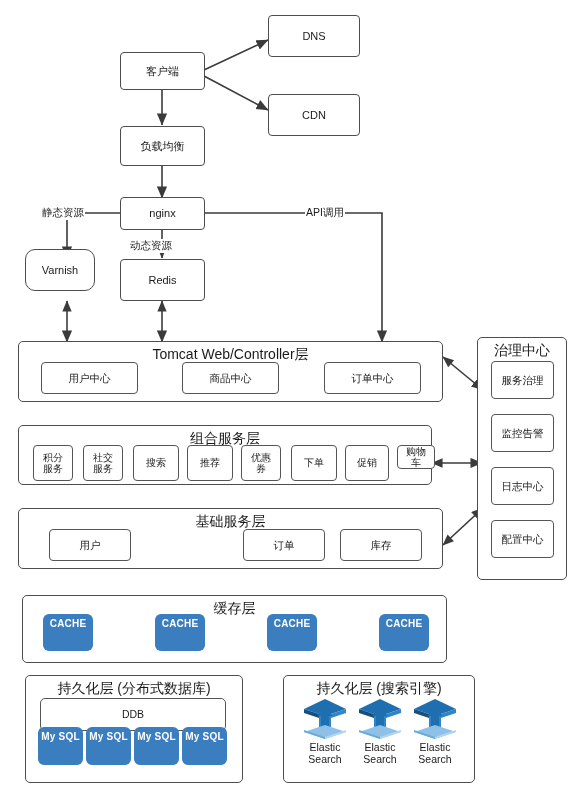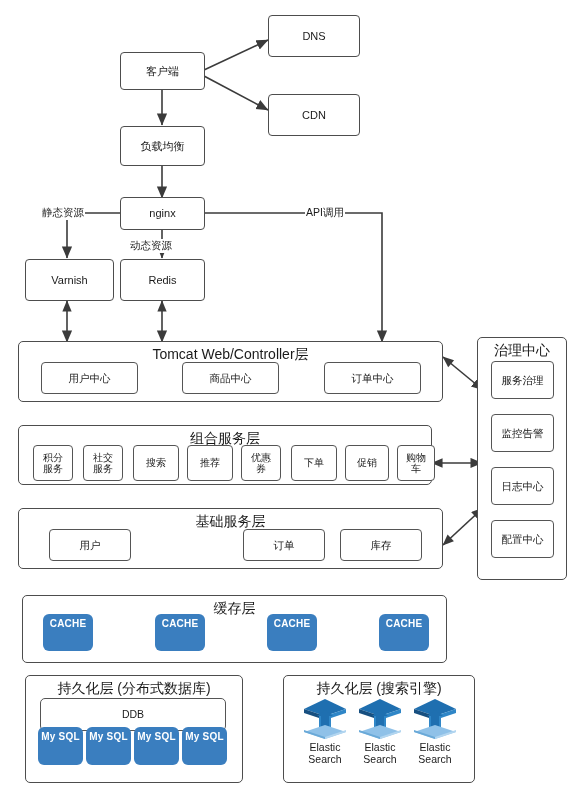--- a/index.html
+++ b/index.html
@@ -165,21 +165,21 @@
   </div>
 
   <div class="node" style="left:120px; top:126px; width:85px; height:40px;">
     <span>负载均衡</span>
   </div>
 
   <div class="node" style="left:120px; top:197px; width:85px; height:33px;">
     <span>nginx</span>
   </div>
 
-  <div class="node" style="left:25px; top:259px; width:89px; height:42px;">
+  <div class="node" style="left:25px; top:249px; width:70px; height:42px;border-radius:10px;">
     <span>Varnish</span>
   </div>
 
   <div class="node" style="left:120px; top:259px; width:85px; height:42px;">
     <span>Redis</span>
   </div>
 
   <div class="edge-label" style="left:41px; top:206px;">静态资源</div>
   <div class="edge-label" style="left:129px; top:239px;">动态资源</div>
   <div class="edge-label" style="left:305px; top:206px;">API调用</div>
@@ -217,21 +217,21 @@
     <div class="inner small-2line" style="left:222px; top:19px; width:40px; height:36px; flex-direction:column;">
       <span>优惠</span>
       <span>券</span>
     </div>
     <div class="inner small-2line" style="left:272px; top:19px; width:46px; height:36px;">
       <span>下单</span>
     </div>
     <div class="inner small-2line" style="left:326px; top:19px; width:44px; height:36px;">
       <span>促销</span>
     </div>
-    <div class="inner small-2line" style="left:378px; top:19px; width:38px; height:36px; flex-direction:column;">
+    <div class="inner small-2line" style="left:378px; top:19px; width:38px; height:24px; flex-direction:column;">
       <span>购物</span>
       <span>车</span>
     </div>
   </div>
 
   <div class="band" style="left:18px; top:508px; width:425px; height:61px;">
     <div class="band-title">基础服务层</div>
     <div class="inner" style="left:30px; top:20px; width:82px; height:32px;">
       <span>用户</span>
     </div>

